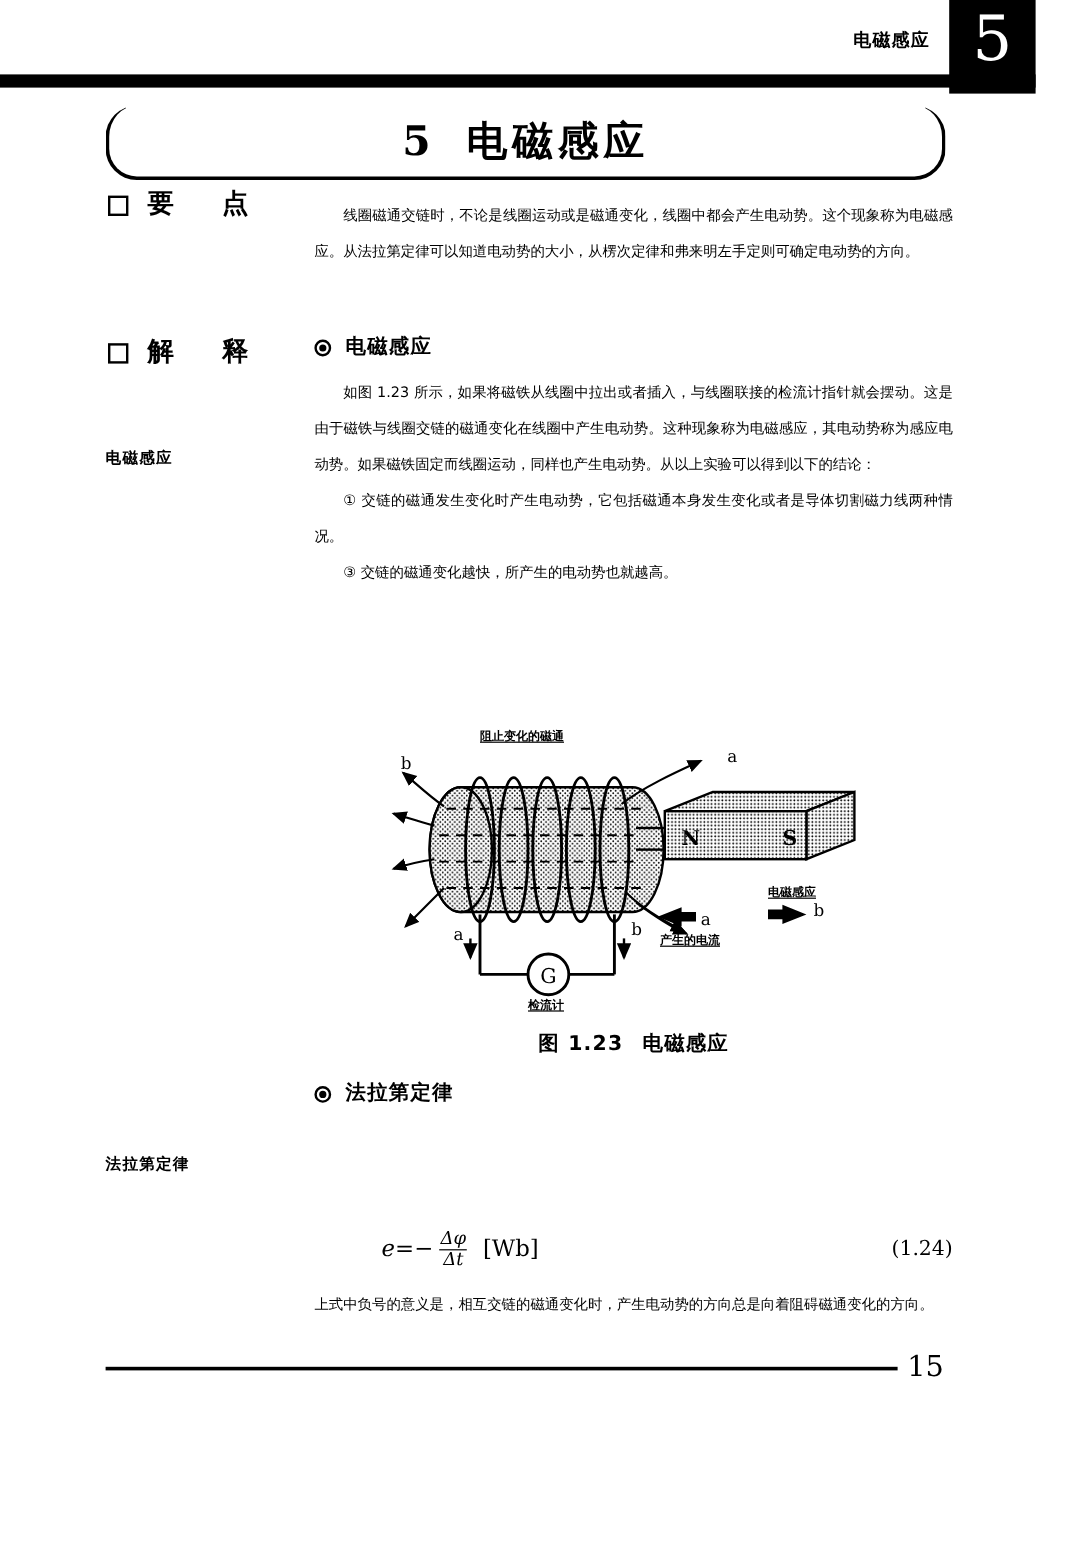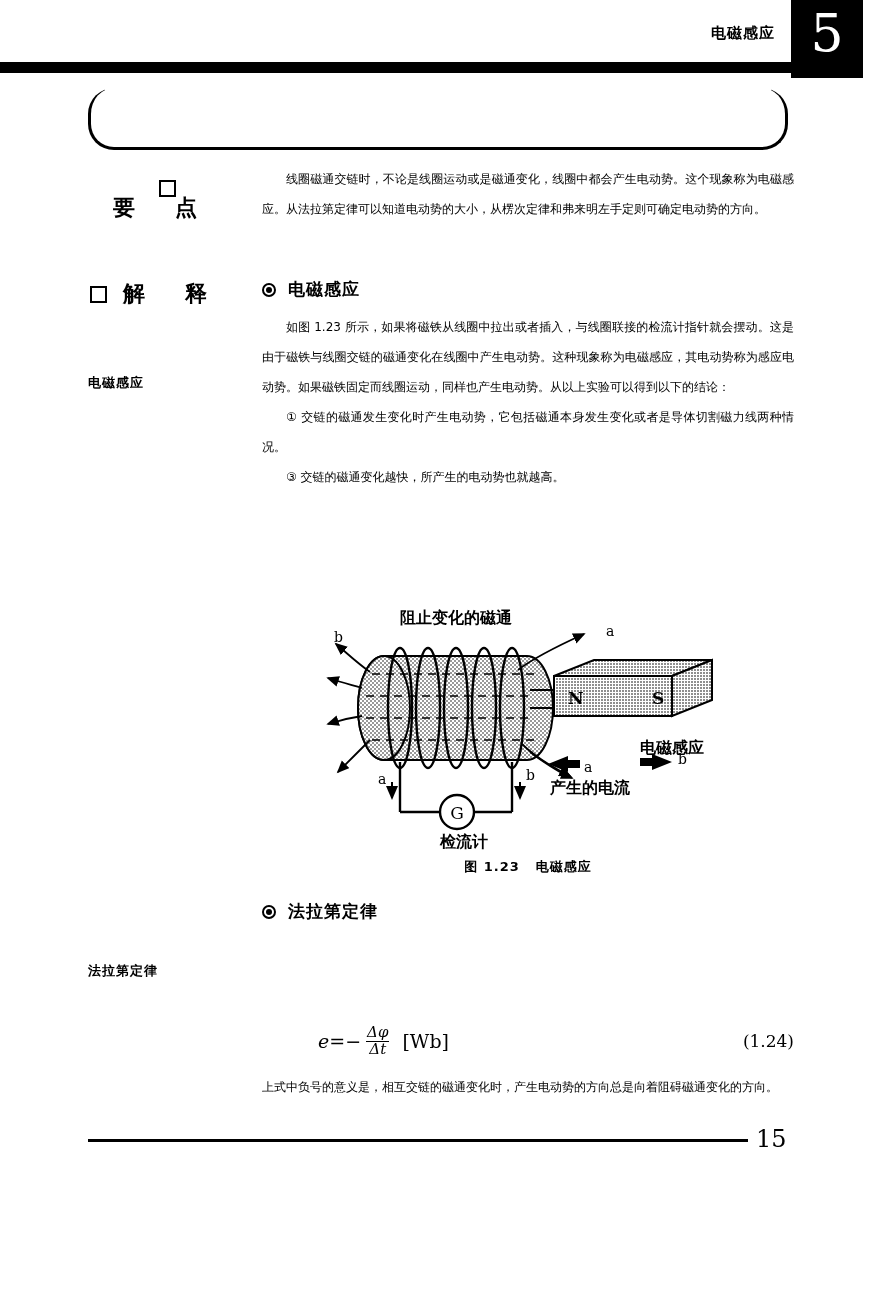--- a/index.html
+++ b/index.html
@@ -185,21 +185,21 @@
     top: 612px;
     width: 420px;
     height: 250px;
   }
   .fig-caption {
     position: absolute;
     left: 262px;
     top: 858px;
     width: 532px;
     text-align: center;
-    font-size: 13px;
+    font-size: 17px;
     font-weight: bold;
     letter-spacing: 1px;
   }
   .fig-caption .gap { display: inline-block; width: 16px; }
 
   
   .formula-row {
     position: absolute;
     left: 262px;
     top: 1018px;
@@ -254,46 +254,50 @@
     left: 756px;
     top: 1124px;
     font-family: "DejaVu Serif", "Liberation Serif", serif;
     font-size: 24px;
     line-height: 30px;
   }
 
   .mathsym { font-family: "DejaVu Serif", "Liberation Serif", serif; }
   .fig-label {
     position: absolute;
-    font-size: 16px;
+    font-size: 10px;
     font-weight: bold;
     line-height: 1;
     white-space: nowrap;
+    text-decoration: underline;
   }
   .fig-letter {
     position: absolute;
     font-family: "DejaVu Serif", "Liberation Serif", serif;
     font-size: 14px;
     line-height: 1;
   }
 </style>
 </head>
 <body>
 
 <div id="page">
 
   <div class="running-head">电磁感应</div>
   <div class="chapter-tab">
     <div class="num">5</div>
   </div>
   <div class="head-rule"></div>
 
   <div class="title-box"></div>
-
-  <div class="sec-label" style="top:180px;flex-direction:column;">
+  <div class="title-text">
+    <span class="tnum">5</span><span>电磁感应</span>
+  </div>
+
+  <div class="sec-label" style="top:160px;">
     <span class="box-bullet"></span>
     <span class="lbl">要点</span>
   </div>
   <div class="col" style="top:164px;">
     <p class="indent">线圈磁通交链时，不论是线圈运动或是磁通变化，线圈中都会产生电动势。这个现象称为电磁感应。从法拉第定律可以知道电动势的大小，从楞次定律和弗来明左手定则可确定电动势的方向。</p>
   </div>
 
   <div class="sec-label" style="top:283px;">
     <span class="box-bullet"></span>
     <span class="lbl">解释</span>

